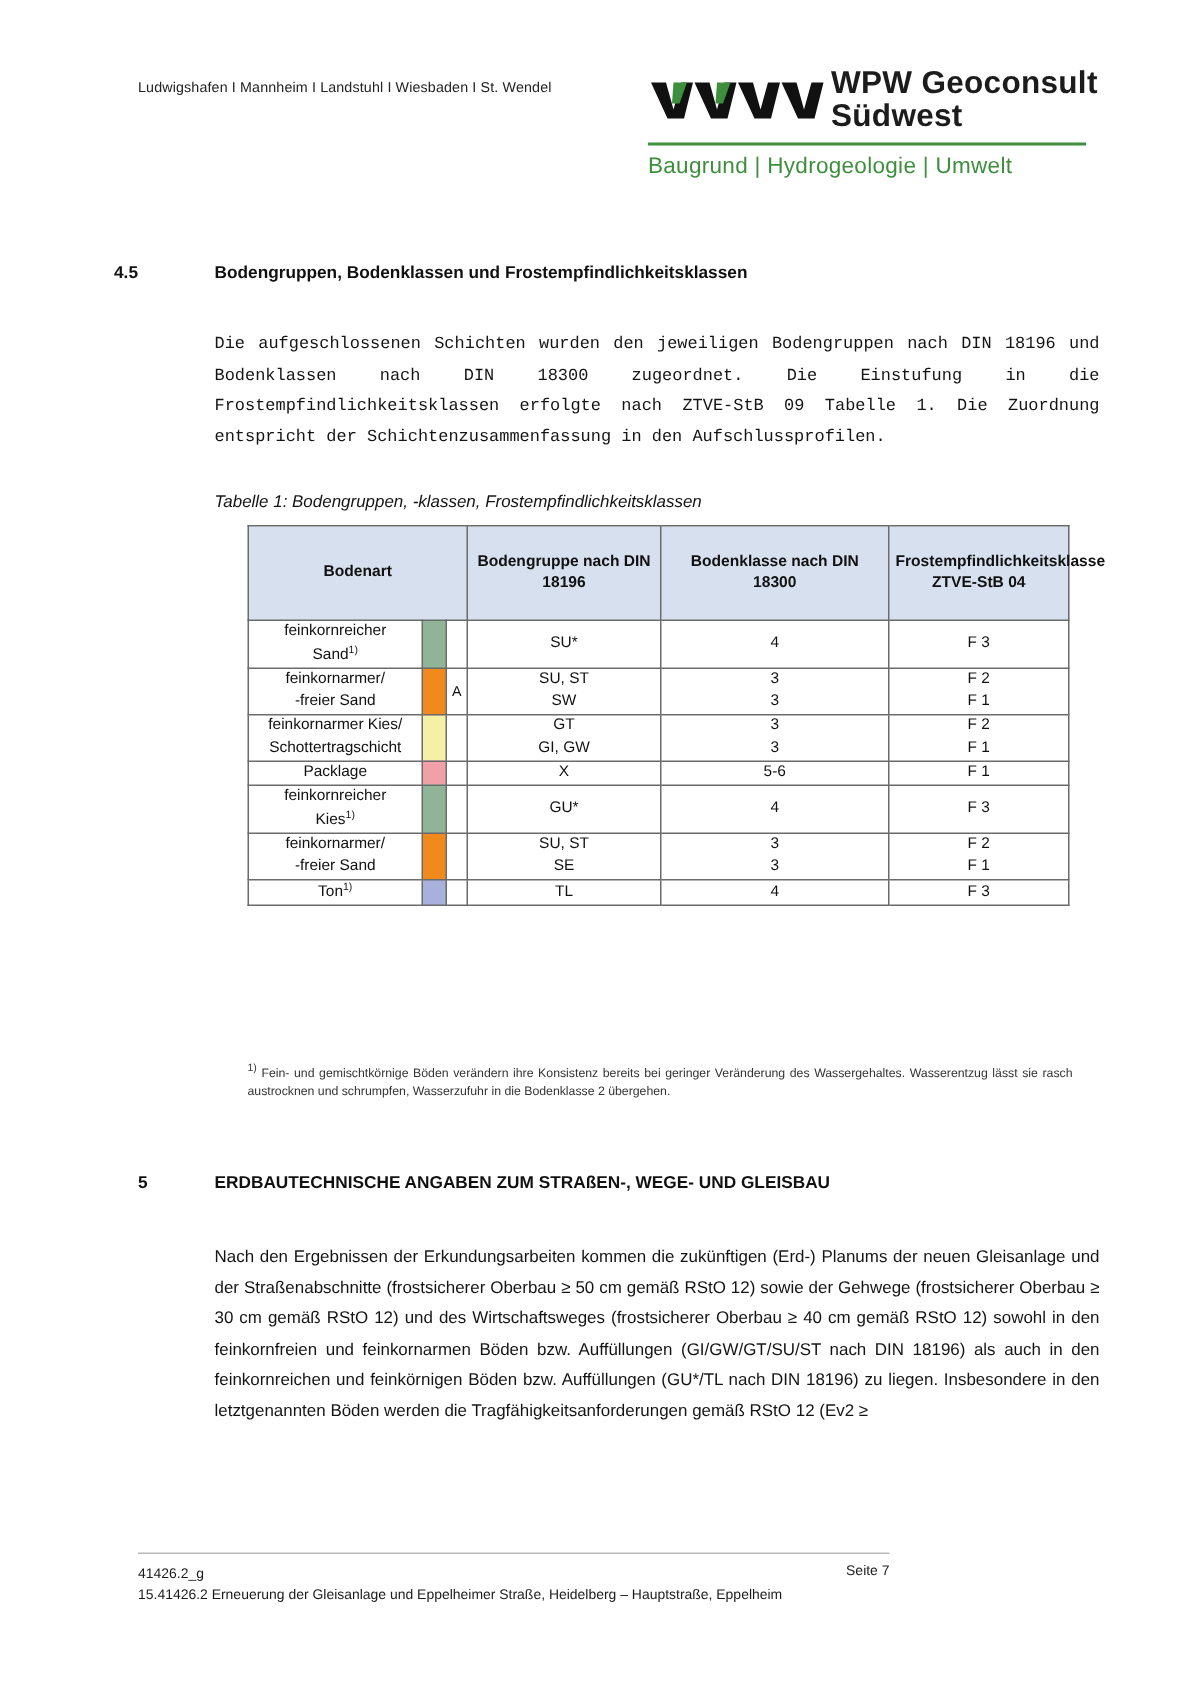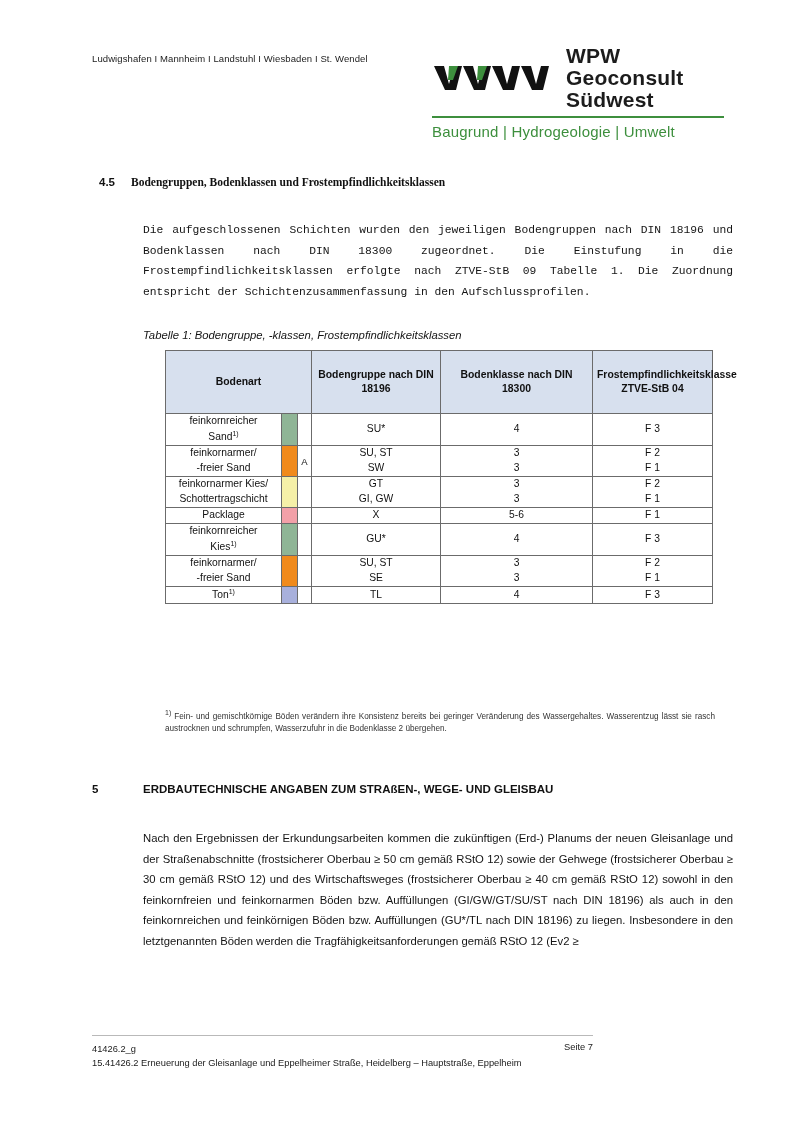--- a/index.html
+++ b/index.html
@@ -42,21 +42,21 @@
   }
   .logo-block {
     position: absolute;
     top: 0;
     left: 340px;
     width: 310px;
   }
   .logo-row {
     display: flex;
     align-items: center;
-    gap: 16px;
+    gap: 4px;
   }
   .logo-mark {
     width: 118px;
     height: 30px;
     position: relative;
     flex: none;
   }
   .logo-name {
     font-size: 21px;
     font-weight: bold;
@@ -222,26 +222,26 @@
         <span class="logo-name">
           <span>WPW Geoconsult</span><br>
           <span>Südwest</span>
         </span>
       </div>
       <div class="logo-rule"></div>
       <div class="logo-sub">Baugrund | Hydrogeologie | Umwelt</div>
     </div>
   </div>
 
-  <div class="sec-num" style="left:99px; top:176px;">4.5</div>
-  <div class="sec-head" style="left:131px; top:176px;font-family:Liberation Serif, serif;">Bodengruppen, Bodenklassen und Frostempfindlichkeitsklassen</div>
+  <div class="sec-num" style="left:76px; top:176px;">4.5</div>
+  <div class="sec-head" style="left:143px; top:176px;">Bodengruppen, Bodenklassen und Frostempfindlichkeitsklassen</div>
 
   <div class="para" style="left:143px; top:220px; width:590px;font-family:Liberation Mono, monospace;">Die aufgeschlossenen Schichten wurden den jeweiligen Bodengruppen nach DIN 18196 und Bodenklassen nach DIN 18300 zugeordnet. Die Einstufung in die Frostempfindlichkeitsklassen erfolgte nach ZTVE-StB 09 Tabelle 1. Die Zuordnung entspricht der Schichtenzusammenfassung in den Aufschlussprofilen.</div>
 
-  <div class="caption" style="left:143px; top:329px;">Tabelle 1: Bodengruppe, -klassen, Frostempfindlichkeitsklassen</div>
+  <div class="caption" style="left:143px; top:329px;">Tabelle 1: Bodengruppen, -klassen, Frostempfindlichkeitsklassen</div>
 
   <div class="tbl-wrap">
     <table class="soil">
       <colgroup>
         <col style="width:116px">
         <col style="width:16px">
         <col style="width:14px">
         <col style="width:129px">
         <col style="width:152px">
         <col style="width:120px">

